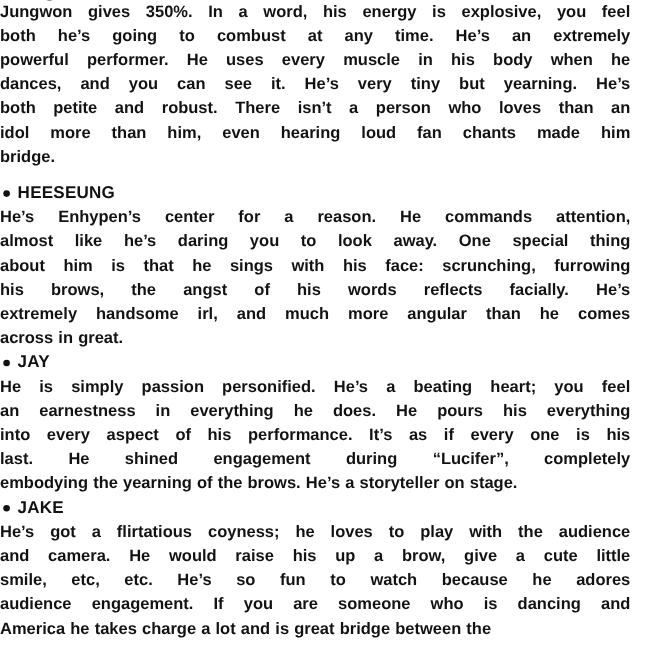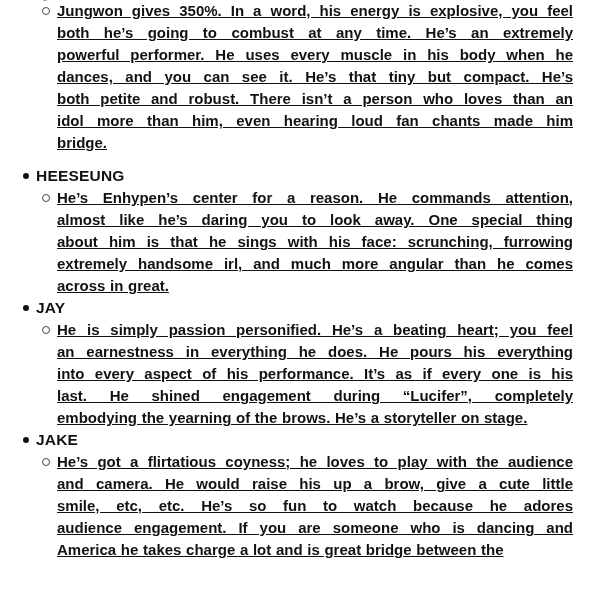--- a/index.html
+++ b/index.html
@@ -28,40 +28,38 @@
     left: 41px;
     top: -7px;
     width: 8px;
     height: 8px;
     border: 1.5px solid #8a8a8a;
     border-radius: 50%;
     box-sizing: border-box;
   }
   .sub-item {
     position: relative;
-    margin-left: 57px;
     margin-right: 27px;
     font-size: 15px;
     line-height: 22px;
-    text-decoration: underline;
   }
   .hollow-bullet {
     position: absolute;
     left: -15px;
     top: 7px;
     width: 8px;
     height: 8px;
     border: 1.6px solid #474747;
     border-radius: 50%;
     box-sizing: border-box;
     background: #ffffff;
   }
   .header-item {
     position: relative;
-    margin-left: 36px;
+    margin-left: 16px;
     margin-right: 27px;
     font-size: 15.5px;
     line-height: 22px;
     letter-spacing: 0.2px;
   }
   .solid-bullet {
     position: absolute;
     left: -13px;
     top: 8px;
     width: 6px;
@@ -87,37 +85,38 @@
 <div class="doc">
 
   <div class="frag"></div>
 
   <div class="sub-item">
     <span class="hollow-bullet"></span>
     <div class="para">
         <div class="tline">Jungwon gives 350%. In a word, his energy is explosive, you feel</div>
         <div class="tline">both he’s going to combust at any time. He’s an extremely</div>
         <div class="tline">powerful performer. He uses every muscle in his body when he</div>
-        <div class="tline">dances, and you can see it. He’s that tiny but compact. He’s</div>
+        <div class="tline">dances, and you can see it. He’s very tiny but yearning. He’s</div>
         <div class="tline">both petite and robust. There isn’t a person who loves than an</div>
         <div class="tline">idol more than him, even hearing loud fan chants made him</div>
         <div class="tline tline-last">bridge.</div>
       </div>
   </div>
 
   <div class="header-item gap-before">
     <span class="solid-bullet"></span>
     <span>HEESEUNG</span>
   </div>
   <div class="sub-item">
     <span class="hollow-bullet"></span>
     <div class="para">
         <div class="tline">He’s Enhypen’s center for a reason. He commands attention,</div>
         <div class="tline">almost like he’s daring you to look away. One special thing</div>
         <div class="tline">about him is that he sings with his face: scrunching, furrowing</div>
+        <div class="tline">his brows, the angst of his words reflects facially. He’s</div>
         <div class="tline">extremely handsome irl, and much more angular than he comes</div>
         <div class="tline tline-last">across in great.</div>
       </div>
   </div>
 
   <div class="header-item">
     <span class="solid-bullet"></span>
     <span>JAY</span>
   </div>
   <div class="sub-item">

